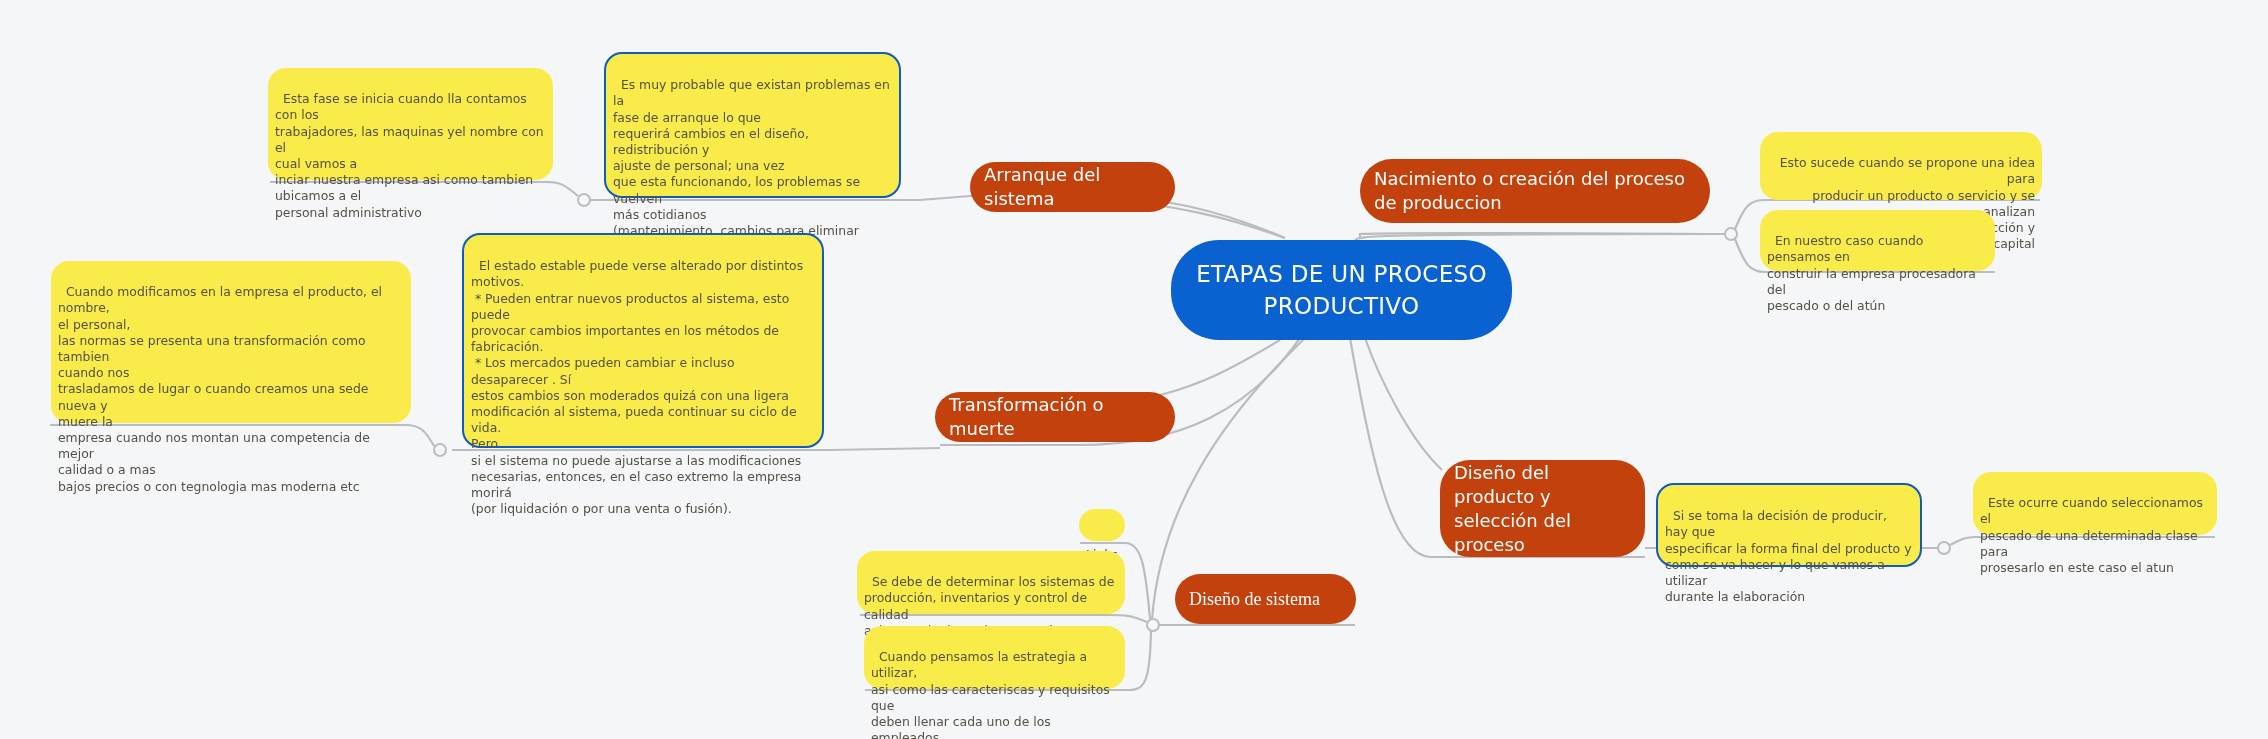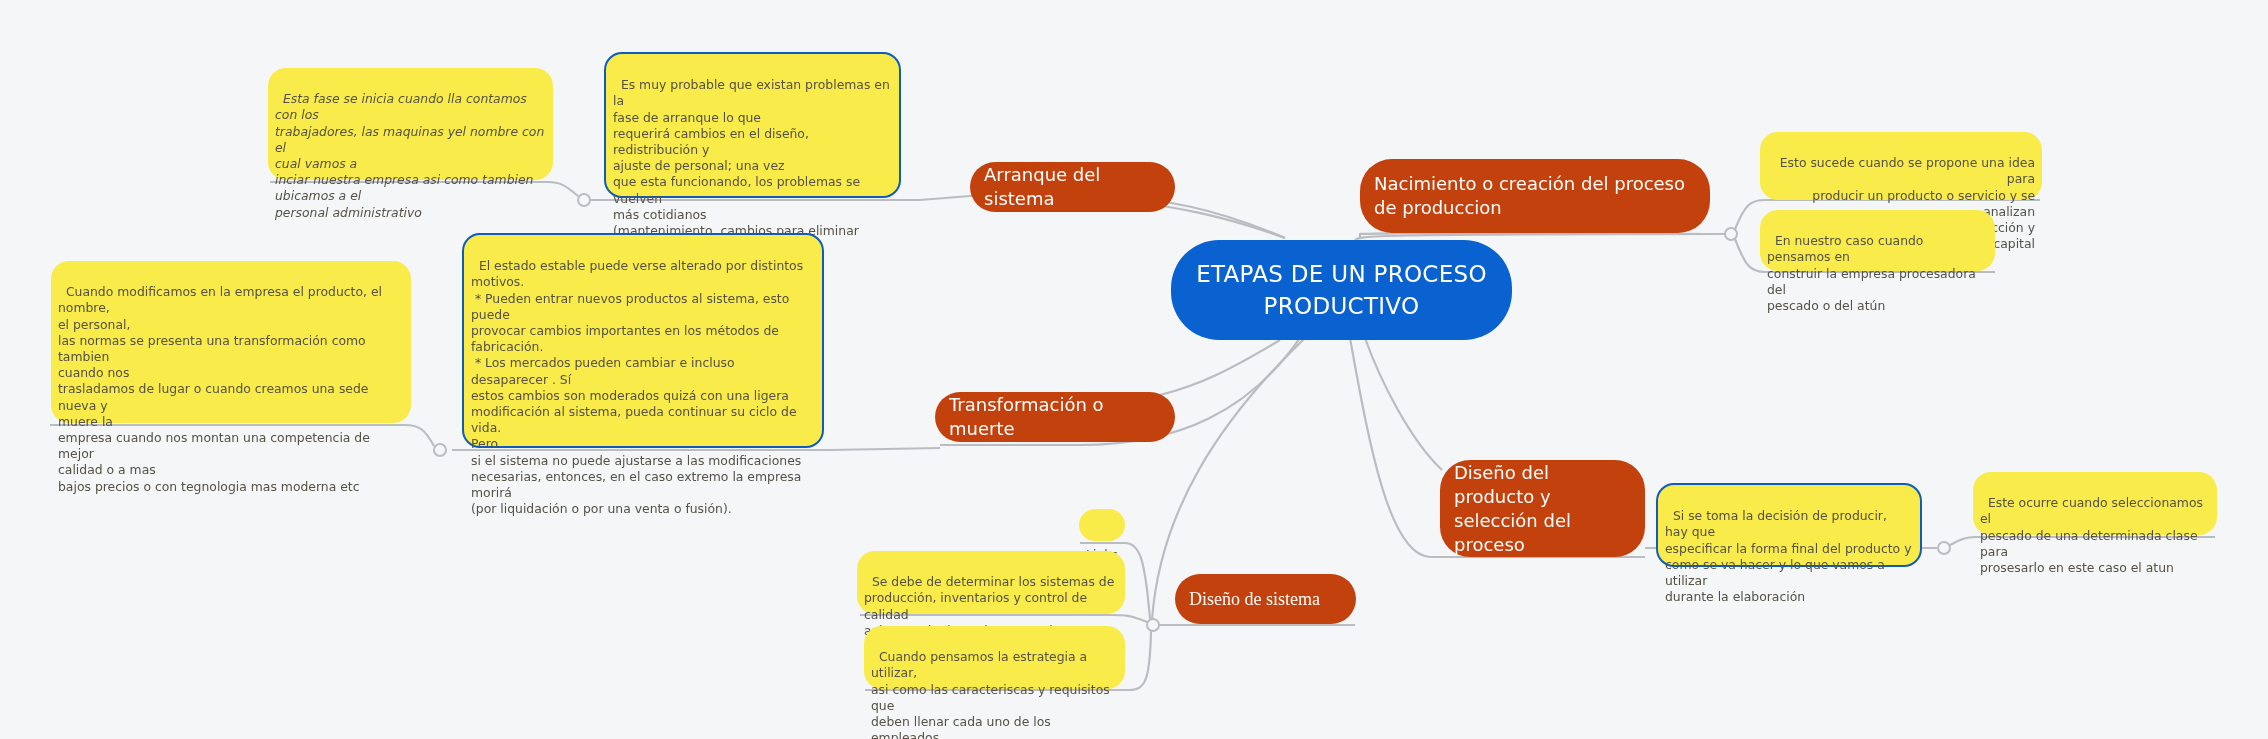--- a/index.html
+++ b/index.html
@@ -95,21 +95,21 @@
 <div class="node note outlined" style="left:604px; top:52px; width:297px; height:146px;">
   <span>Es muy probable que existan problemas en la
 fase de arranque lo que
 requerirá cambios en el diseño, redistribución y
 ajuste de personal; una vez
 que esta funcionando, los problemas se vuelven
 más cotidianos
 (mantenimiento, cambios para eliminar
 deficiencias,etc.)</span>
 </div>
-<div class="node note" style="left:268px; top:68px; width:285px; height:112px;font-style:italic;">
+<div class="node note" style="left:268px; top:68px; width:285px; height:112px;">
   <span>Esta fase se inicia cuando lla contamos con los
 trabajadores, las maquinas yel nombre con el
 cual vamos a
 inciar nuestra empresa asi como tambien
 ubicamos a el
 personal administrativo</span>
 </div>
 
 <div class="node topic" style="left:935px; top:392px; width:240px; height:50px;">
   <span>Transformación o muerte</span>
@@ -150,21 +150,21 @@
   <span>Se debe de determinar los sistemas de
 producción, inventarios y control de calidad
 así como de dotar de personal</span>
 </div>
 <div class="node note" style="left:864px; top:626px; width:261px; height:63px;">
   <span>Cuando pensamos la estrategia a utilizar,
 asi como las caracteriscas y requisitos que
 deben llenar cada uno de los empleados</span>
 </div>
 
-<div class="node topic" style="left:1360px; top:159px; width:350px; height:74px; border-radius:32px;">
+<div class="node topic" style="left:1360px; top:159px; width:350px; height:64px; border-radius:32px;">
   <span>Nacimiento o creación del proceso de produccion</span>
 </div>
 <div class="node note" style="left:1760px; top:132px; width:282px; height:68px;text-align:right;">
   <span>Esto sucede cuando se propone una idea para
 producir un producto o servicio y se analizan
 las posibilidades de mercado, producción y
 capital</span>
 </div>
 <div class="node note" style="left:1760px; top:210px; width:235px; height:61px;border-radius:18px;">
   <span>En nuestro caso cuando pensamos en

